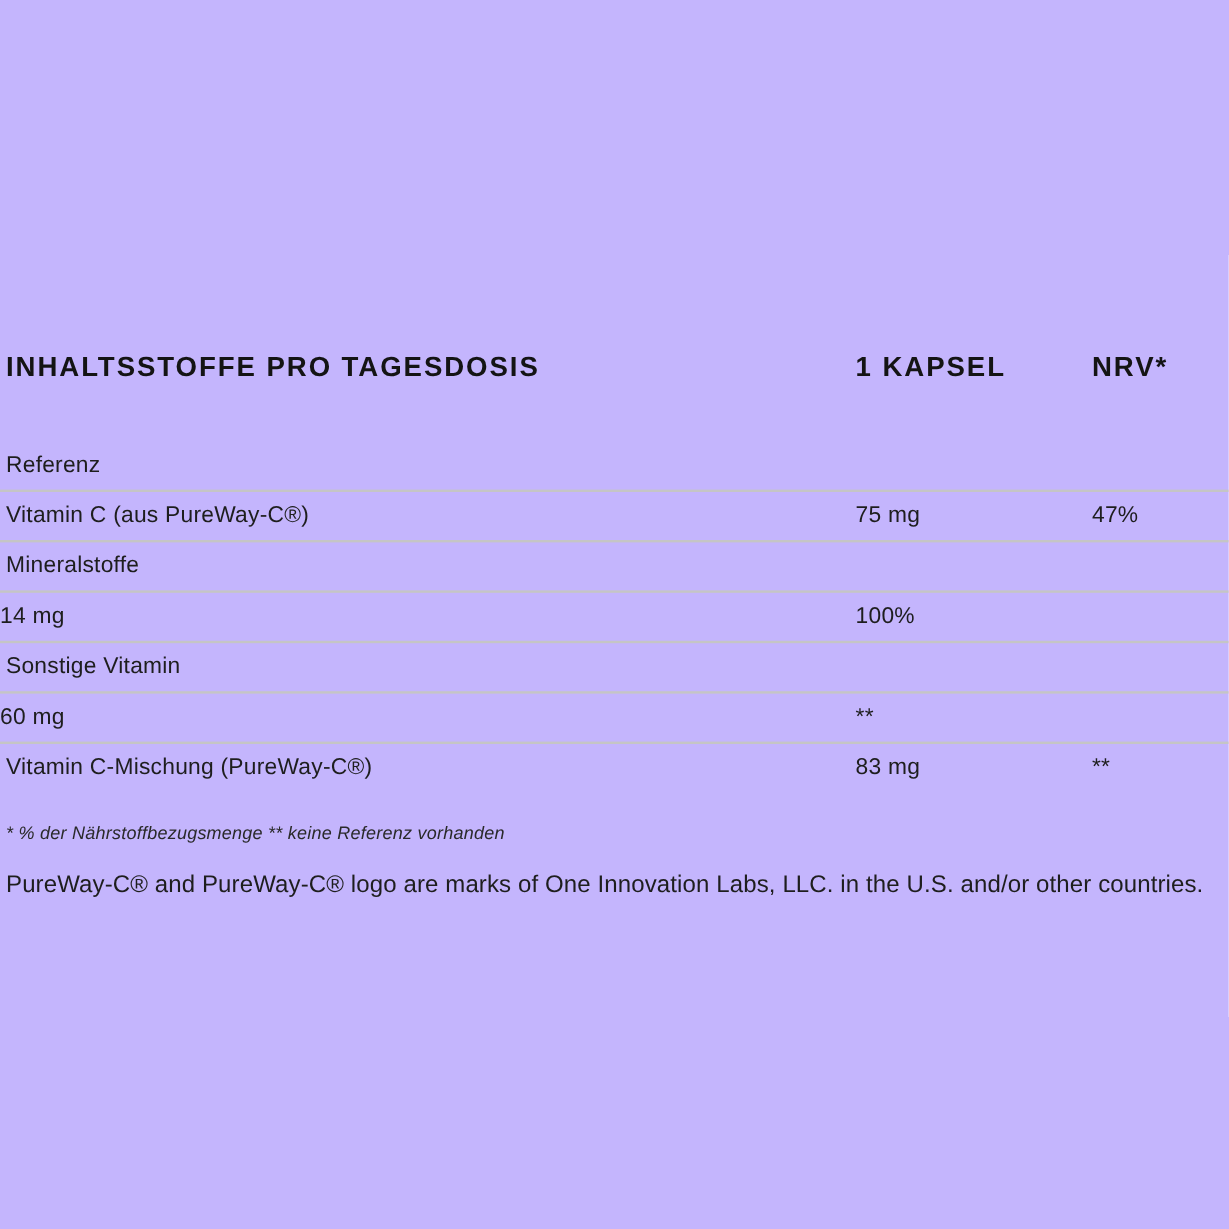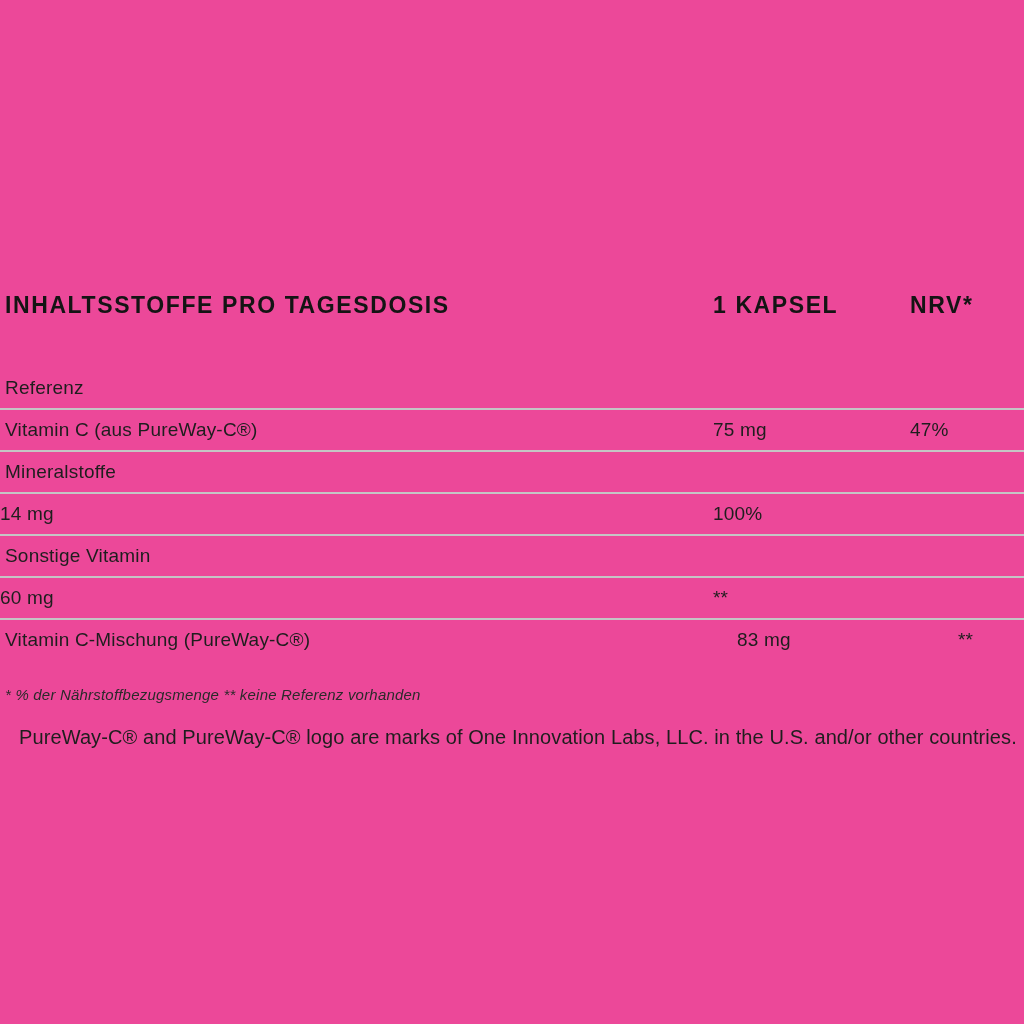--- a/index.html
+++ b/index.html
@@ -4,21 +4,21 @@
 <style>
   html, body {
     margin: 0;
     padding: 0;
     background: #ffffff;
   }
   .sheet {
     position: relative;
     width: 1024px;
     height: 1024px;
-    background: #ec4899;
+    background: #c4b5fd;
     font-family: "Liberation Sans", sans-serif;
     color: #1e1e1e;
     box-sizing: border-box;
     padding-top: 292px;
     overflow: hidden;
   }
   .grid3 {
     display: grid;
     grid-template-columns: 713px 197px 1fr;
     align-items: center;
@@ -37,35 +37,35 @@
   .rows {
     margin-top: 50px;
   }
   .row {
     height: 40px;
     border-bottom: 2px solid #c5c5c5;
     font-size: 19px;
     letter-spacing: 0.2px;
     white-space: nowrap;
   }
-  .row.last { border-bottom: none; gap: 24px; }
+  .row.last { border-bottom: none; }
   .row .cell { color: #1e1e1e; }
   .footnote {
     margin-top: 26px;
     padding-left: 5px;
     font-style: italic;
     font-size: 15px;
     letter-spacing: 0.2px;
     line-height: 18px;
     color: #2a2a2a;
     white-space: nowrap;
   }
   .trademark {
     margin-top: 21px;
-    padding-left: 19px;
+    padding-left: 5px;
     font-size: 20px;
     line-height: 24px;
     letter-spacing: 0.1px;
     color: #1e1e1e;
     white-space: nowrap;
   }
 </style>
 </head>
 <body>
 

